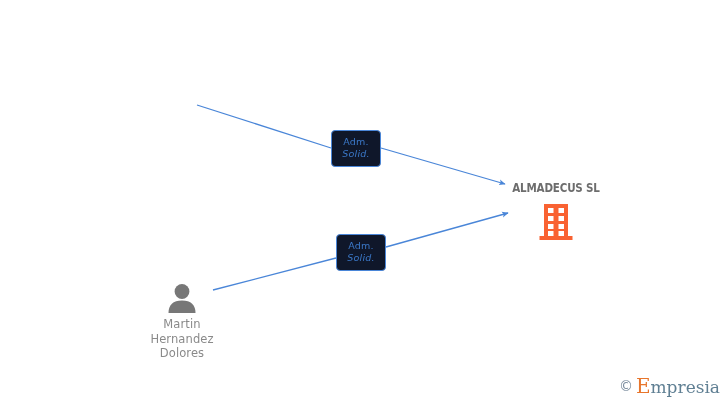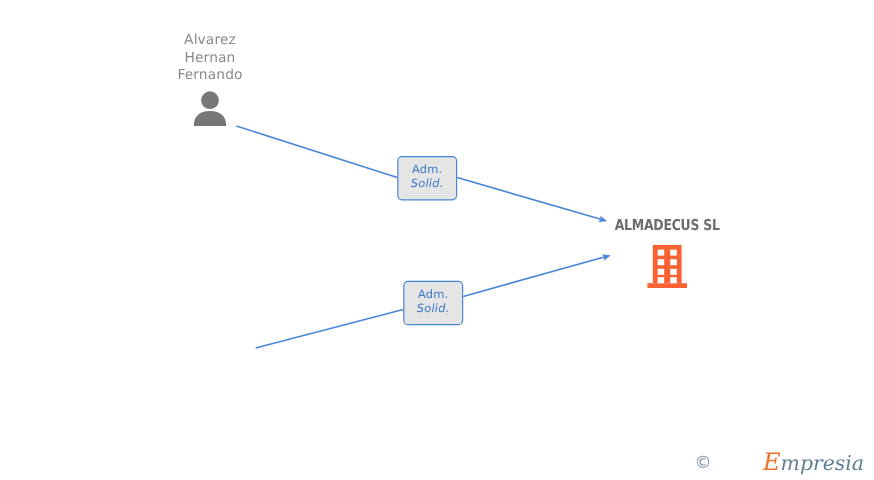--- a/index.html
+++ b/index.html
@@ -82,21 +82,21 @@
   }
 
   
   .rel-box {
     position: absolute;
     width: 50px;
     height: 37px;
     box-sizing: border-box;
     border: 1px solid #4a86d8;
     border-radius: 4px;
-    background: #e5e5e5;
+    background: #0f172a;
     color: #3b78c8;
     font-size: 9.5px;
     line-height: 12px;
     text-align: center;
     padding-top: 5px;
     letter-spacing: 0.2px;
   }
   .rel-box .l2 { display: block; font-style: italic; }
   #rel-box-1 { left: 331px; top: 130px; }
   #rel-box-2 { left: 336px; top: 234px; }
@@ -110,25 +110,23 @@
     align-items: center;
     gap: 3px;
   }
   #watermark-copyright {
     font-size: 14px;
     color: #7a8c9e;
     line-height: 1;
   }
   #watermark-text {
     font-family: "DejaVu Serif", "Liberation Serif", serif;
-    font-style: italic;
     font-size: 17px;
     line-height: 1;
     color: #5f7f93;
-    margin-left: 40px;
   }
   #watermark-text .cap {
     color: #e8762c;
     font-size: 20px;
   }
 </style>
 </head>
 <body>
 
 <div id="canvas">
@@ -142,30 +140,30 @@
 
     <path d="M197,105 L331,148" fill="none" stroke="#4a86d8" stroke-width="1.3"></path>
 
     <path d="M381,148 L505,184" fill="none" stroke="#4a86d8" stroke-width="1.3" marker-end="url(#arrowhead)"></path>
 
     <path d="M213,290 L336,258" fill="none" stroke="#4a86d8" stroke-width="1.3"></path>
 
     <path d="M386,247 L508,213" fill="none" stroke="#4a86d8" stroke-width="1.3" marker-end="url(#arrowhead)"></path>
   </svg>
 
-  <div class="person" id="person-top">
-    <div class="person-name">Alvarez
-Hernan
-Fernando</div>
+
+  <div class="person" id="person-bottom">
     <svg class="person-icon" width="34" height="30" viewBox="0 0 34 30" xmlns="http://www.w3.org/2000/svg">
       <circle cx="17" cy="8.5" r="7.4" fill="#777777"></circle>
       <path d="M17,17.5 C26,17.5 30.5,22 30.5,30 L3.5,30 C3.5,22 8,17.5 17,17.5 Z" fill="#777777"></path>
     </svg>
+    <div class="person-name">Martin
+Hernandez
+Dolores</div>
   </div>
-
 
   <div id="company">
     <div id="company-title">ALMADECUS SL</div>
     <svg id="company-icon" width="34" height="36" viewBox="0 0 34 36" xmlns="http://www.w3.org/2000/svg">
 
       <rect x="5" y="0" width="24" height="32" fill="#f96232"></rect>
 
       <rect x="0.5" y="32" width="33" height="4" fill="#f96232"></rect>
 
       <rect x="9" y="4" width="5.5" height="5" fill="#ffffff"></rect>

